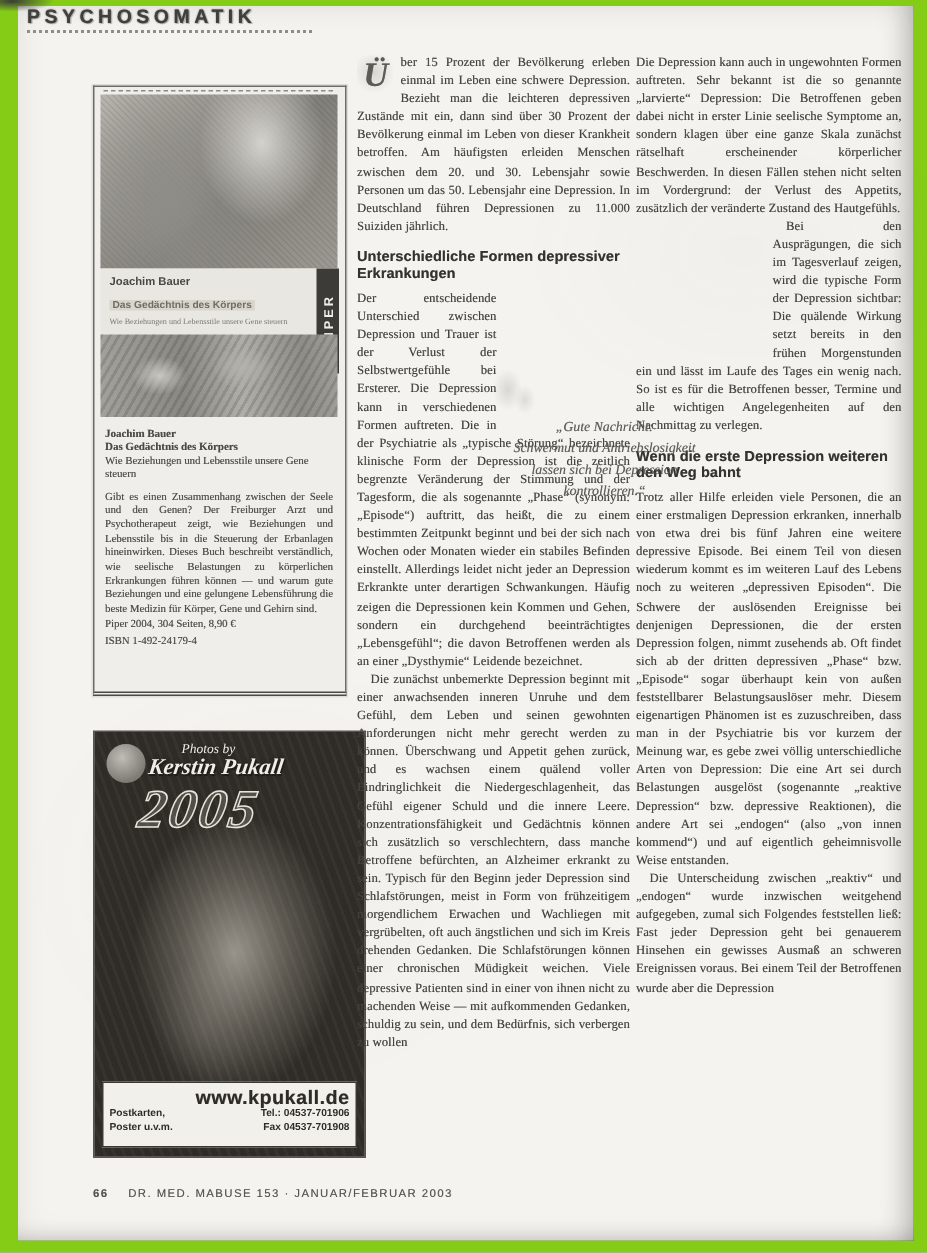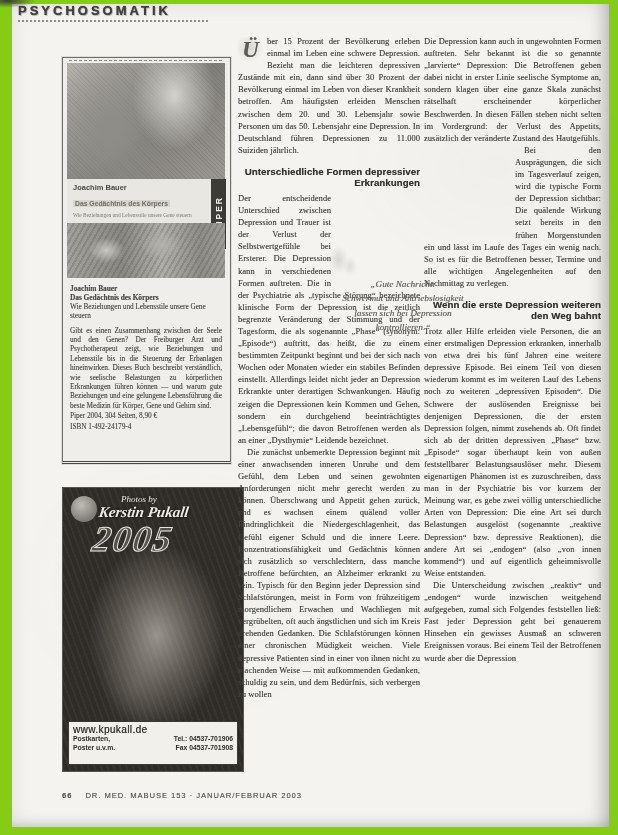--- a/index.html
+++ b/index.html
@@ -22,21 +22,21 @@
 
   
   .col{position:absolute;top:36px;height:766px;overflow:hidden;color:#45433f;
         font-size:8.4px;line-height:12.1px;text-align:justify;
         text-shadow:.2px .2px .35px rgba(70,68,63,.55);letter-spacing:.1px;}
   .col-mid{left:238px;width:182px;}
   .col-right{left:424px;width:177px;}
   .col p{margin:0;}
   .col p + p{text-indent:9px;}
   h3.subhead{font-family:"Liberation Sans",sans-serif;font-weight:bold;color:#33322e;
-        font-size:9.6px;line-height:11.5px;margin:9px 0 4px 0;text-align:right;
+        font-size:9.6px;line-height:11.5px;margin:9px 0 4px 0;text-align:left;
         text-shadow:.2px .2px .3px rgba(51,50,46,.6);}
   .dropcap{float:left;width:25px;height:25px;margin:1px 4px 0 0;font-size:23px;line-height:25px;
         font-weight:bold;font-style:italic;color:#5c5a55;text-align:center;
         background:radial-gradient(circle at 45% 45%,#d8d6d0 0%,rgba(216,214,208,0) 72%);}
   .hole-r{float:right;width:84px;height:92px;margin-left:5px;}
   .hole-l{float:left;width:86px;height:90px;margin-right:5px;}
 
   
   .pullquote{position:absolute;left:318px;top:244px;width:170px;height:90px;z-index:3;
         display:flex;align-items:flex-end;justify-content:center;text-align:center;}
@@ -89,21 +89,21 @@
   .ad-tagline{position:absolute;left:58px;top:6px;color:#efece4;font-style:italic;
         font-size:9px;text-shadow:0 0 2px #1f1d1a;}
   .ad-name{position:absolute;left:36px;top:16px;width:128px;color:#f0ede5;font-style:italic;
         font-weight:bold;font-size:15px;transform:skewX(-8deg);text-shadow:1px 1px 0 #1f1d1a,0 0 3px #1f1d1a;}
   .ad-year{position:absolute;left:30px;top:30px;font-weight:bold;font-style:italic;font-size:36px;
         color:rgba(235,232,222,.18);-webkit-text-stroke:1px #e8e5db;letter-spacing:2px;
         transform:skewX(-10deg);}
   .ad-strip{position:absolute;left:5px;right:5px;bottom:6px;height:44px;background:#f2f0ea;
         border:1px solid #3a3833;padding:2px 4px;box-sizing:border-box;
         font-family:"Liberation Sans",sans-serif;color:#2e2c28;}
-  .ad-url{text-align:left;font-weight:normal;font-size:10px;letter-spacing:.4px;
+  .ad-url{text-align:right;font-weight:bold;font-size:13px;letter-spacing:.4px;
         text-shadow:.3px .3px 0 rgba(46,44,40,.6);}
   .ad-row{display:flex;justify-content:space-between;font-weight:bold;font-size:6.8px;line-height:8.5px;}
 
   
   .folio{position:absolute;left:62px;top:791px;color:#56544f;
         font-family:"Liberation Sans",sans-serif;font-size:7.5px;letter-spacing:1px;
         text-shadow:.2px .2px .3px rgba(86,84,79,.5);}
   .folio .pagenum{font-weight:bold;margin-right:10px;}
 </style>
 </head>

